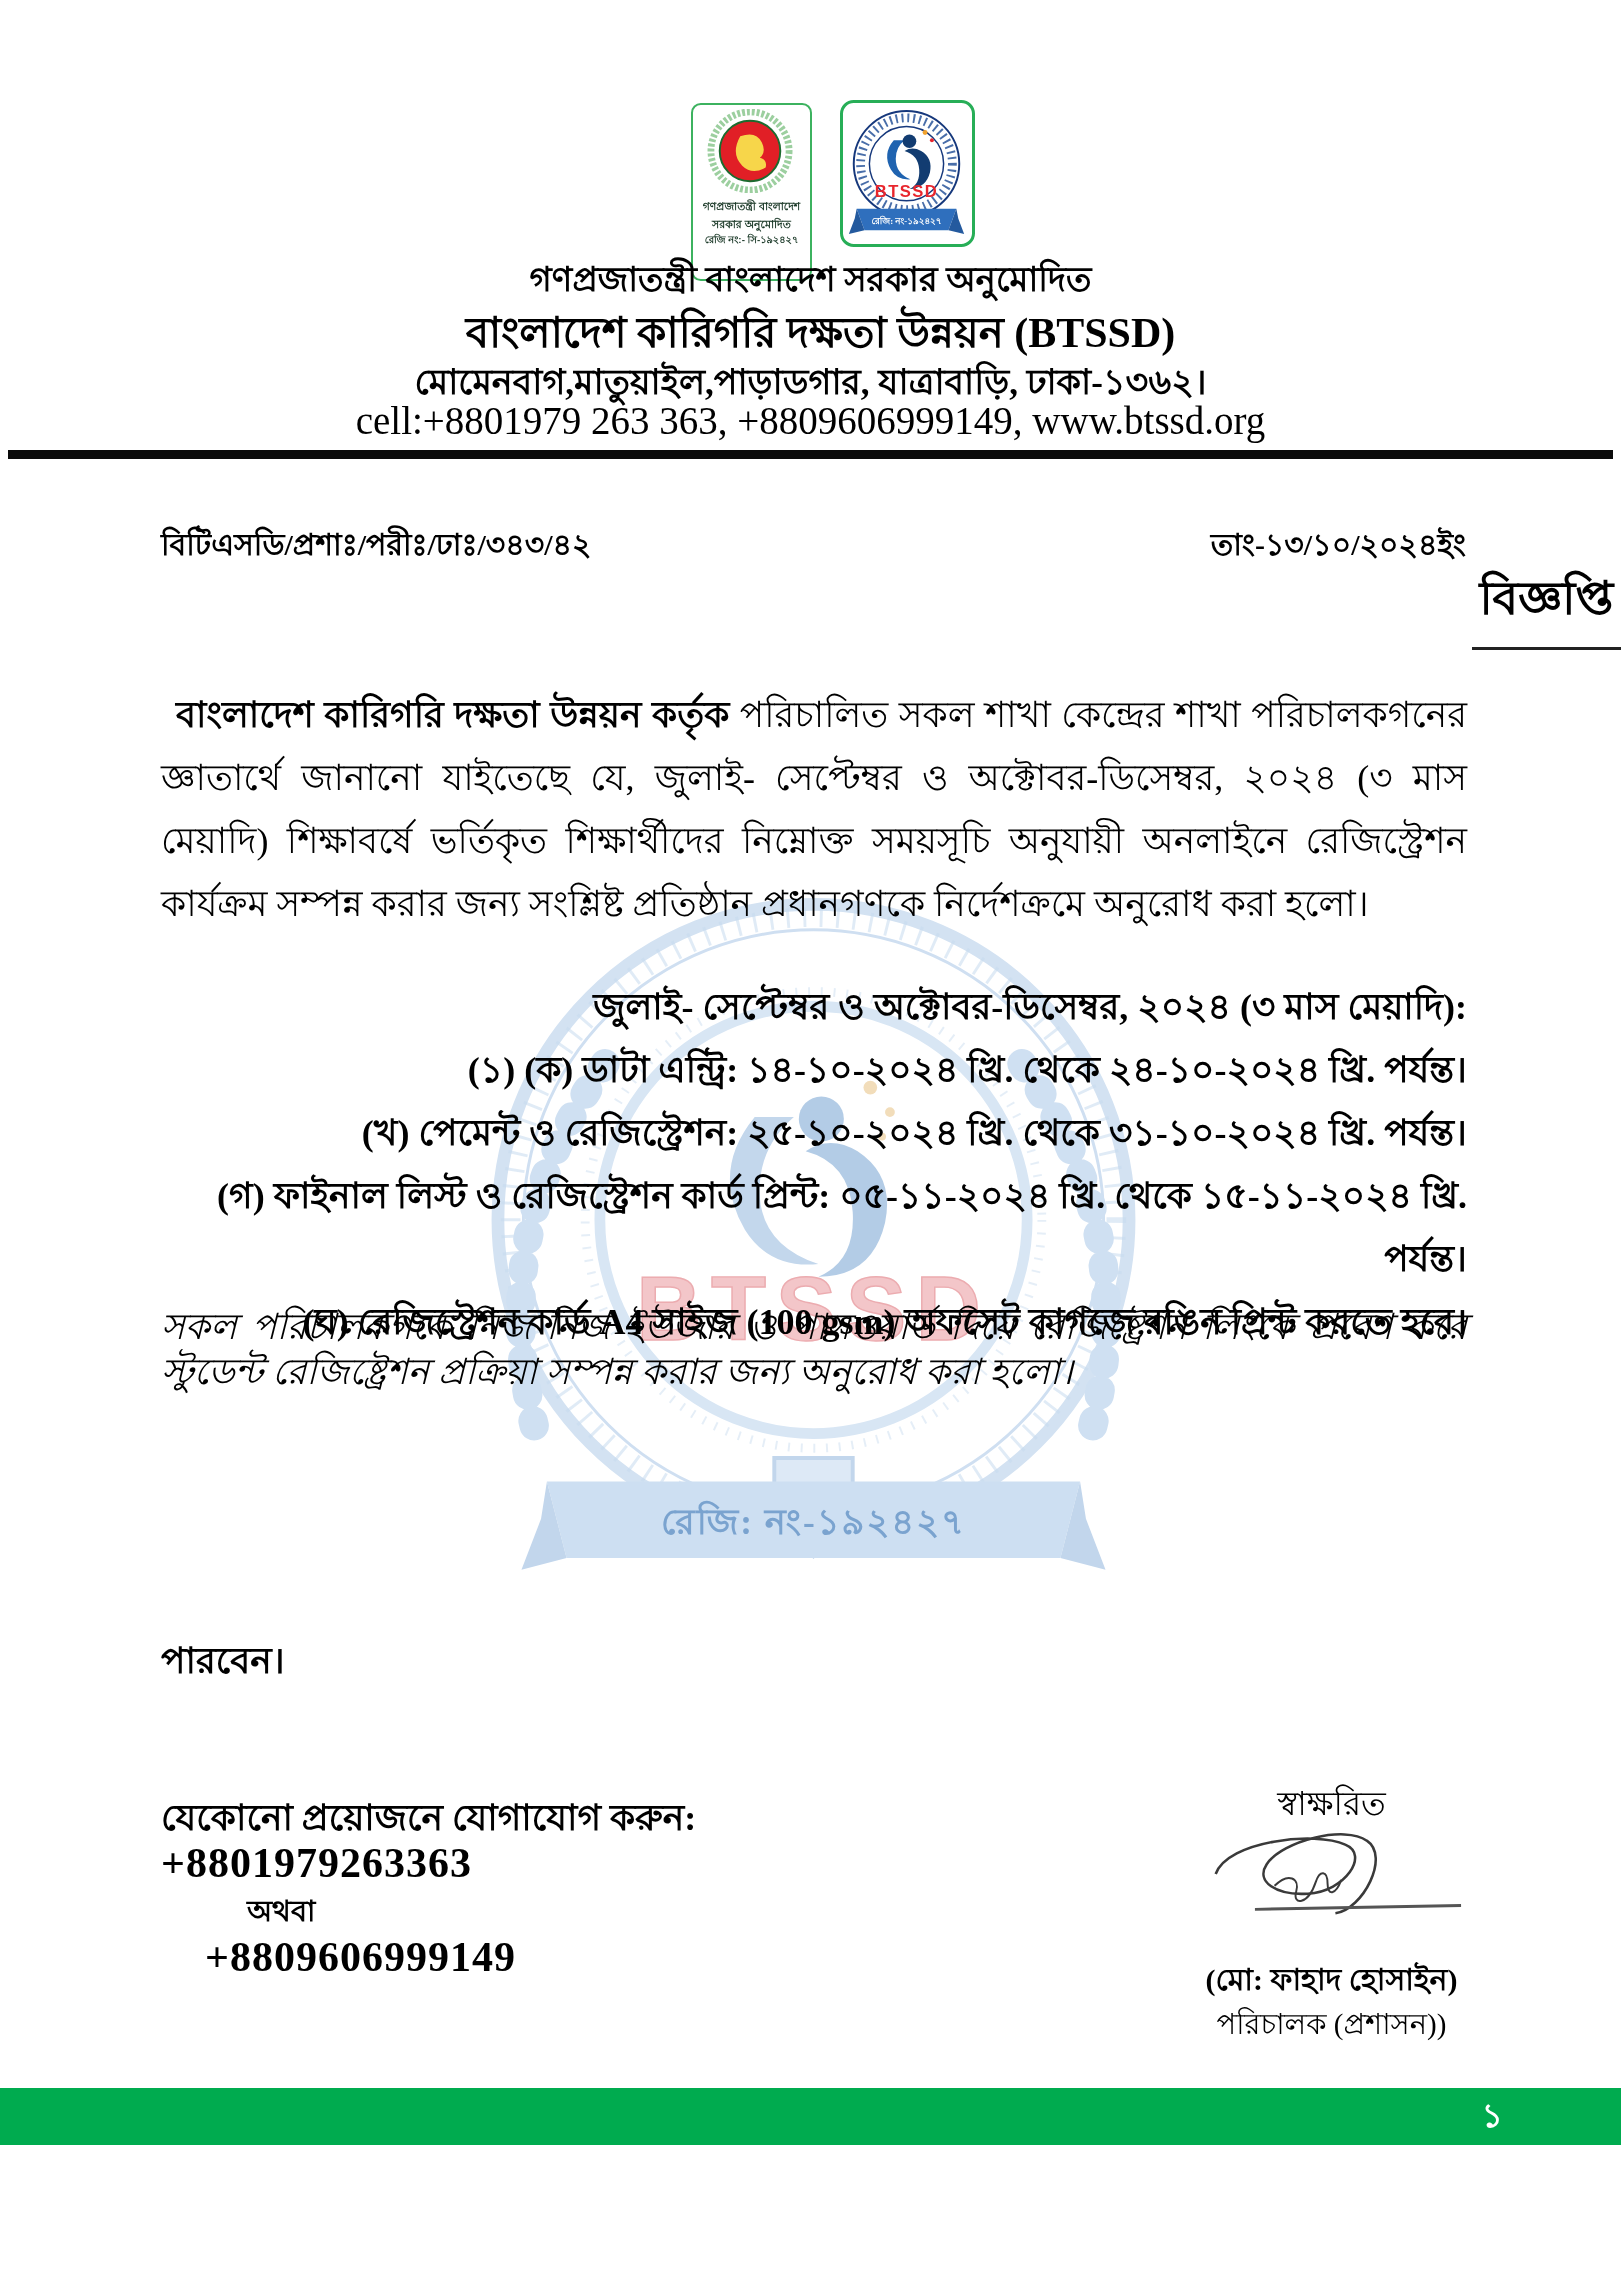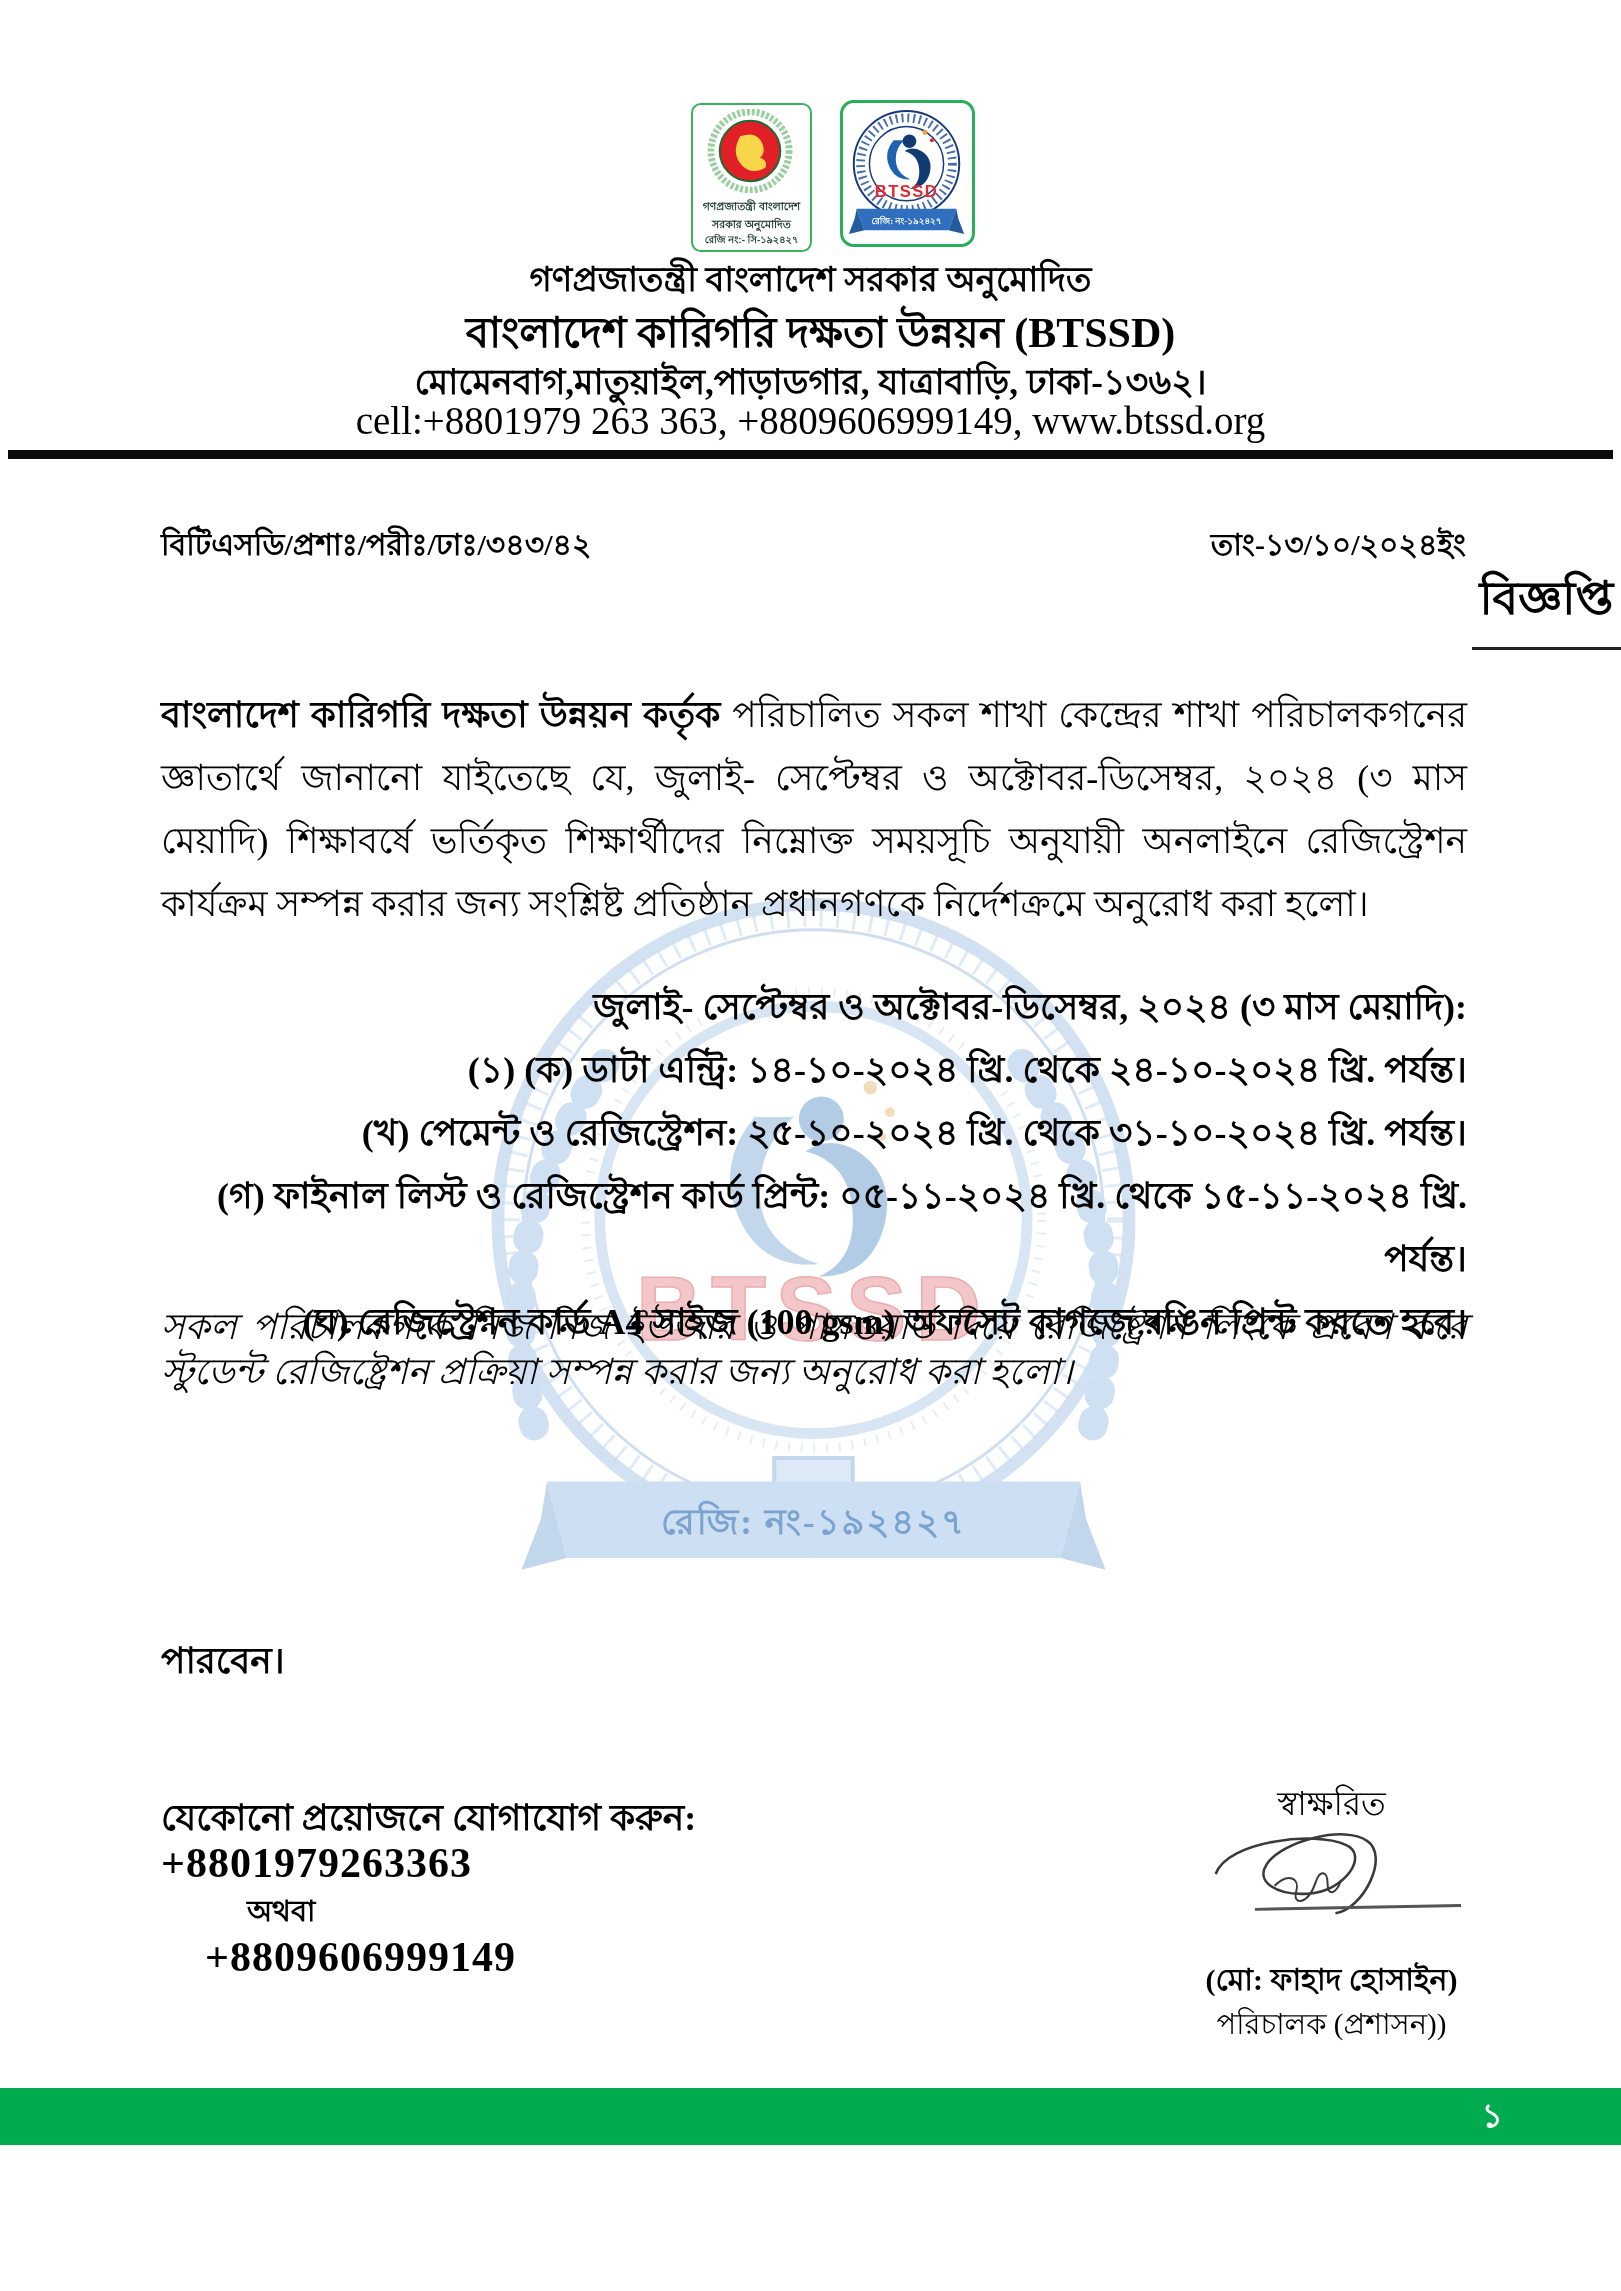--- a/index.html
+++ b/index.html
@@ -2,24 +2,24 @@
 <html><head>
 <meta charset="utf-8">
 <style>
   html,body{margin:0;padding:0;background:#888;}
   .page{
     position:relative;width:1621px;height:2292px;background:#ffffff;
     margin:0 auto;overflow:hidden;
     font-family:"Liberation Serif","DejaVu Serif",serif;color:#000;
   }
   .abs{position:absolute;}
-  .b{font-weight:bold;}
+  .b{font-weight:bold;margin-left:15px;}
   
   .logo-box{position:absolute;background:#fff;box-sizing:border-box;}
-  .gov-logo{left:691px;top:103px;width:121px;height:149px;border:2.9px solid #3cb25f;border-radius:9.8px;}
+  .gov-logo{left:691px;top:103px;width:121px;height:178px;border:2.9px solid #3cb25f;border-radius:9.8px;}
   .btssd-logo{left:840px;top:100px;width:135px;height:147px;border:3.9px solid #27ae57;border-radius:13.7px;}
   .gov-logo .t{position:absolute;left:0;right:0;text-align:center;font-weight:bold;color:#1d3b2a;font-family:"Liberation Sans","DejaVu Sans",sans-serif;}
   .h-line{position:absolute;left:0;right:0;text-align:center;}
   .hdr1{top:253px;font-size:34px;font-weight:bold;}
   .hdr2{top:300px;font-size:42px;font-weight:bold;padding-left:20px;}
   .hdr3{top:355px;font-size:35px;font-weight:bold;}
   .hdr4{top:398px;font-size:39px;}
   .rule{position:absolute;left:7.8px;right:7.8px;top:450px;height:8.8px;background:#0b0b0b;}
   .meta{position:absolute;left:161px;right:155px;top:521px;display:flex;justify-content:space-between;font-size:30px;font-weight:bold;}
   .title-wrap{position:absolute;left:0;right:0;top:563px;text-align:right;}

